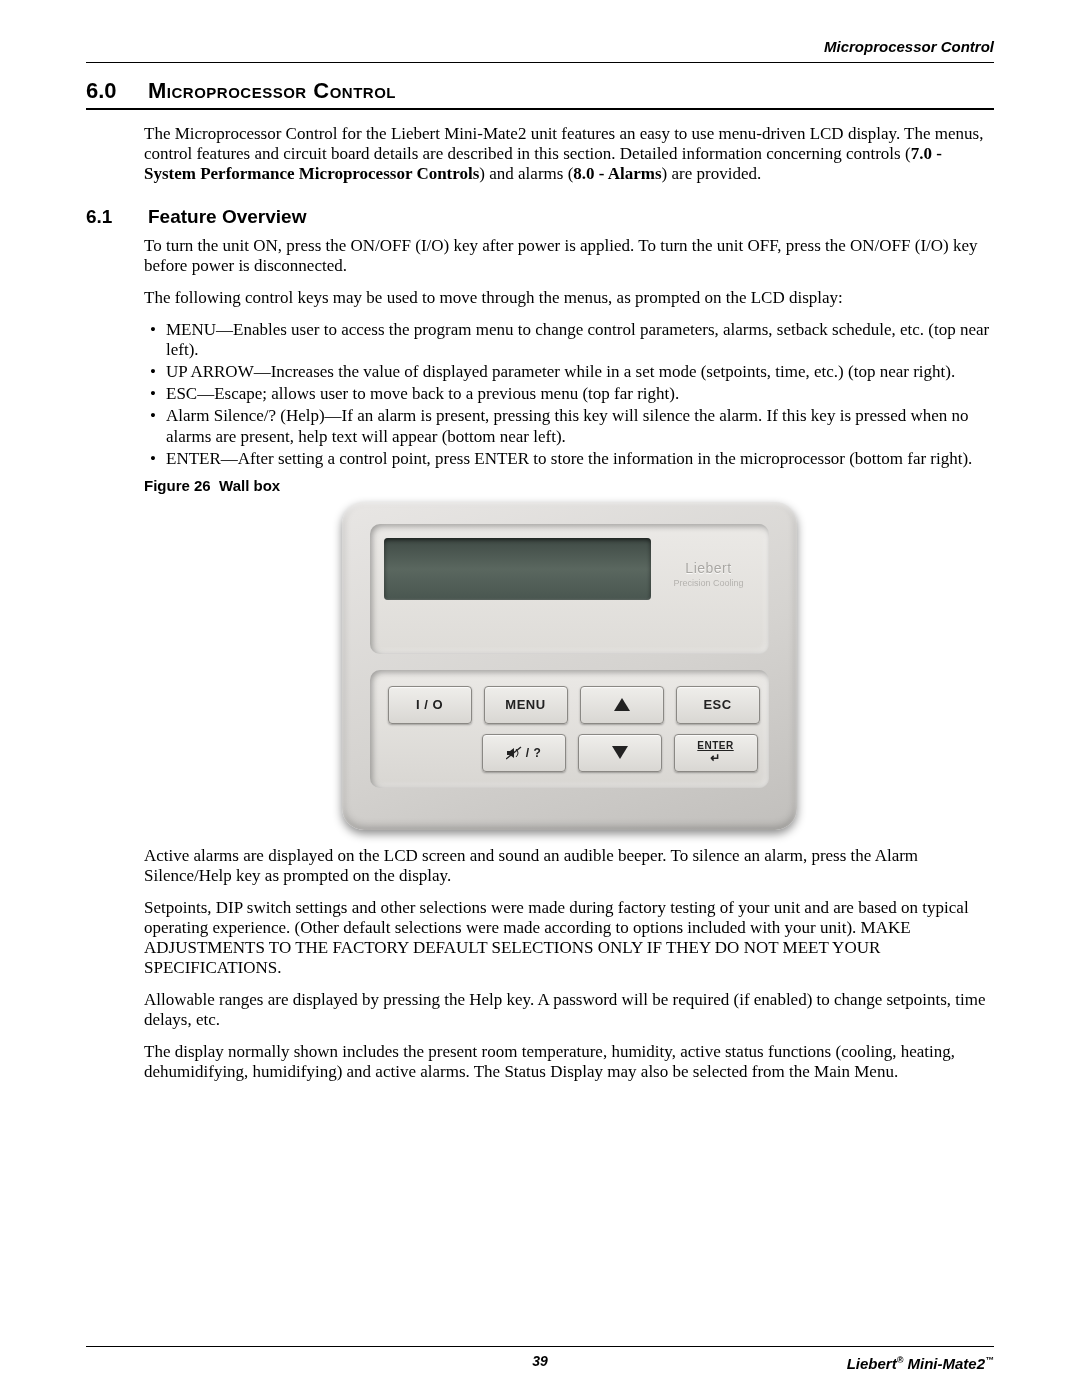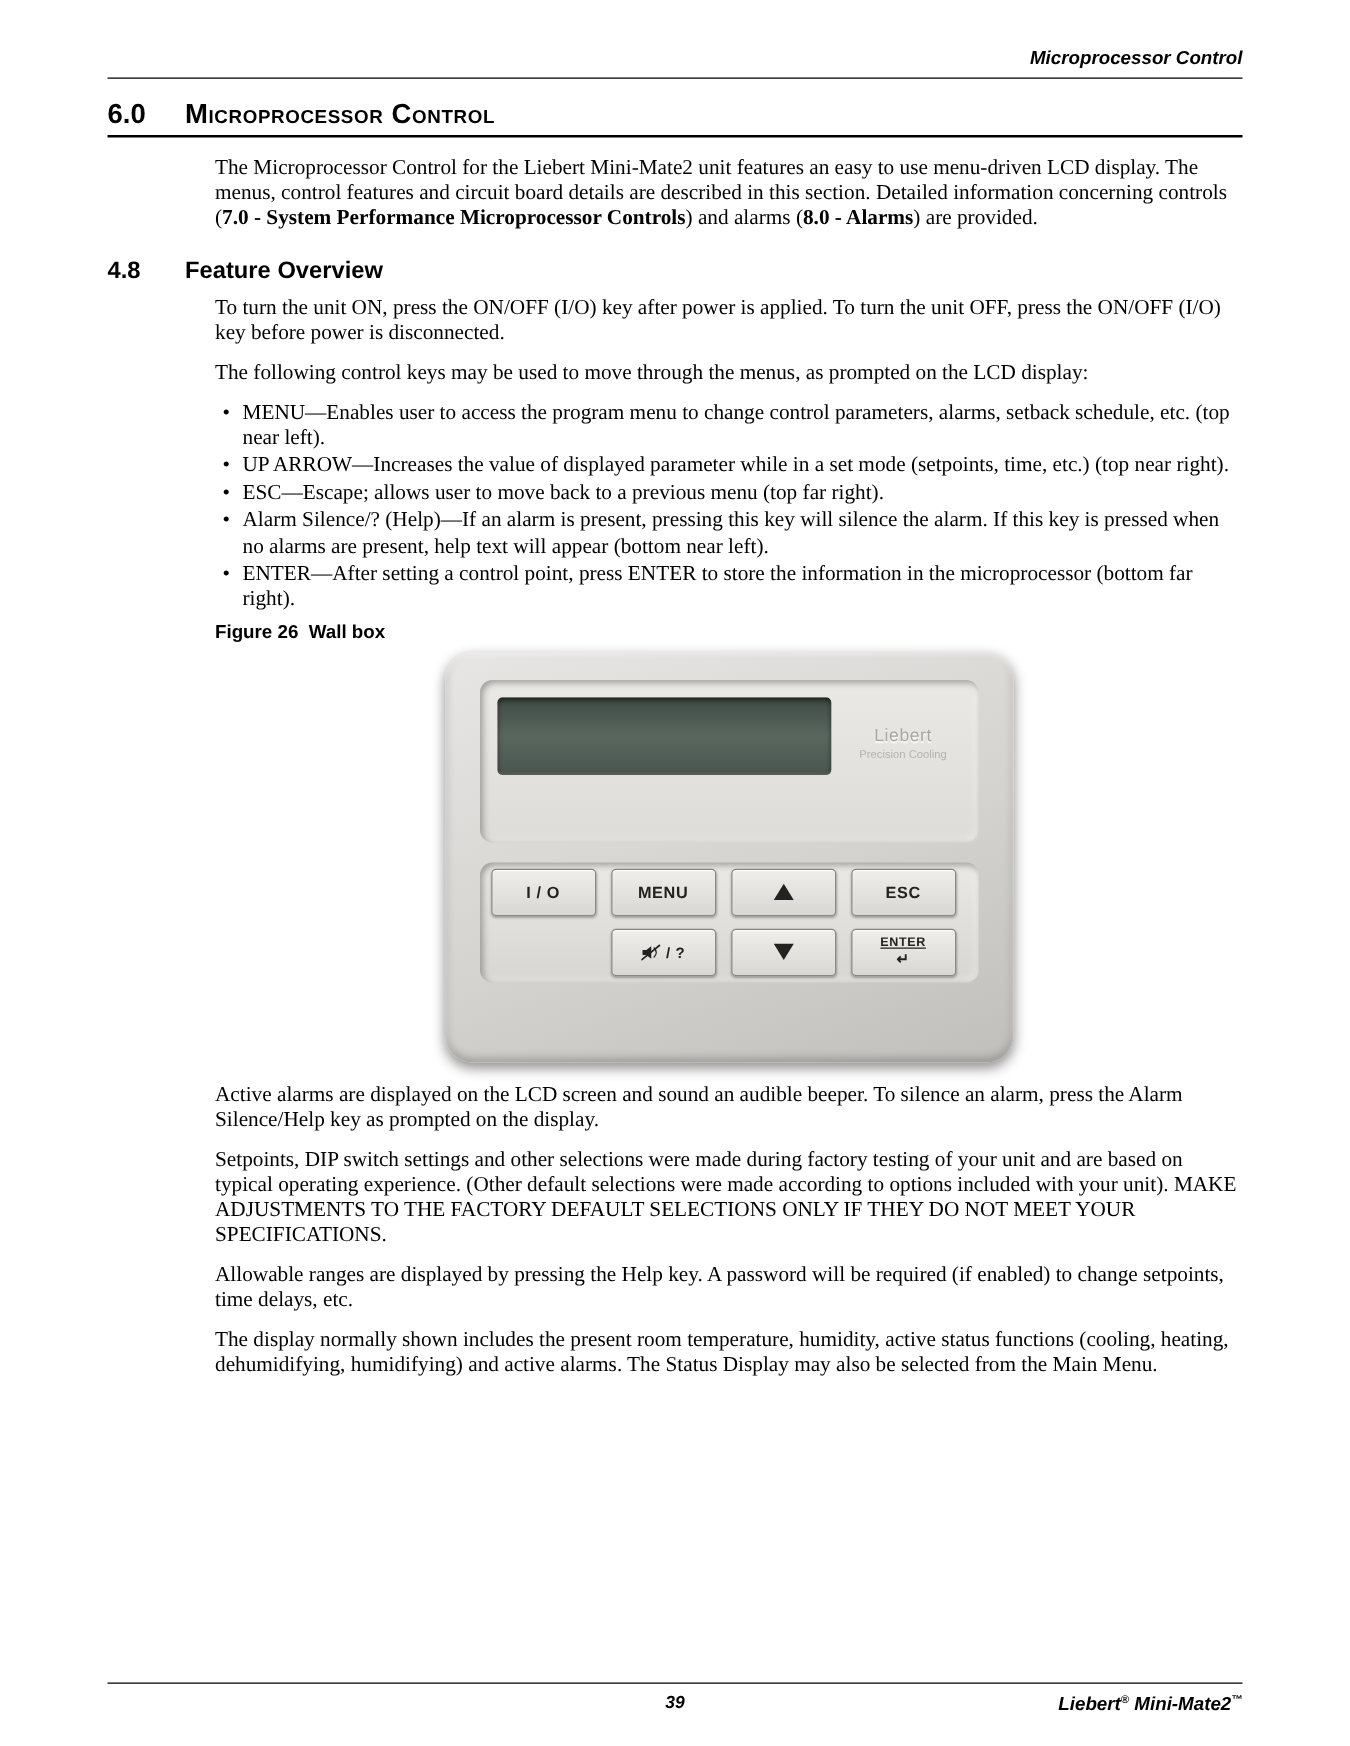--- a/index.html
+++ b/index.html
@@ -55,21 +55,21 @@
     letter-spacing: 0.5px;
   }
   .section-row {
     margin-bottom: 4px;
   }
   .section-rule {
     border-top: 2.2px solid #000;
     margin-bottom: 14px;
   }
   .indent-block {
-    margin-left: 86px;
+    margin-left: 58px;
   }
   .para {
     font-size: 17px;
     line-height: 1.18;
     margin: 0 0 12px 0;
   }
   .sub-row {
     margin-top: 22px;
     margin-bottom: 8px;
   }
@@ -166,26 +166,25 @@
     font-size: 9px;
     color: #b4b2ae;
     margin-top: 2px;
   }
   .keypad-panel {
     margin-top: 16px;
     width: 100%;
     border-radius: 10px;
     background: linear-gradient(180deg, #ebe9e6 0%, #d8d6d2 100%);
     box-shadow: inset 2px 2px 6px rgba(0,0,0,0.35), inset -2px -2px 6px rgba(255,255,255,0.5);
-    padding: 5px 18px;
+    padding: 16px 18px;
     box-sizing: border-box;
     display: flex;
     flex-direction: column;
     gap: 10px;
-    align-items: flex-end;
   }
   .button-row {
     display: flex;
     gap: 12px;
   }
   .button-row.second {
     padding-left: 94px;
   }
   .kp-btn {
     flex: 0 0 82px;
@@ -279,21 +278,21 @@
     </div>
     <div class="section-rule"></div>
 
     <div class="indent-block">
       <p class="para">
         <span>The Microprocessor Control for the Liebert Mini-Mate2 unit features an easy to use menu-driven LCD display. The menus, control features and circuit board details are described in this section. Detailed information concerning controls (</span><span class="bold">7.0 - System Performance Microprocessor Controls</span><span>) and alarms (</span><span class="bold">8.0 - Alarms</span><span>) are provided.</span>
       </p>
     </div>
 
     <div class="sub-row">
-      <span class="sub-num">4.8</span>
+      <span class="sub-num">6.1</span>
       <span class="sub-title">Feature Overview</span>
     </div>
 
     <div class="indent-block">
       <p class="para">To turn the unit ON, press the ON/OFF (I/O) key after power is applied. To turn the unit OFF, press the ON/OFF (I/O) key before power is disconnected.</p>
       <p class="para">The following control keys may be used to move through the menus, as prompted on the LCD display:</p>
 
       <ul class="keys">
         <li>MENU—Enables user to access the program menu to change control parameters, alarms, setback schedule, etc. (top near left).</li>
         <li>UP ARROW—Increases the value of displayed parameter while in a set mode (setpoints, time, etc.) (top near right).</li>

